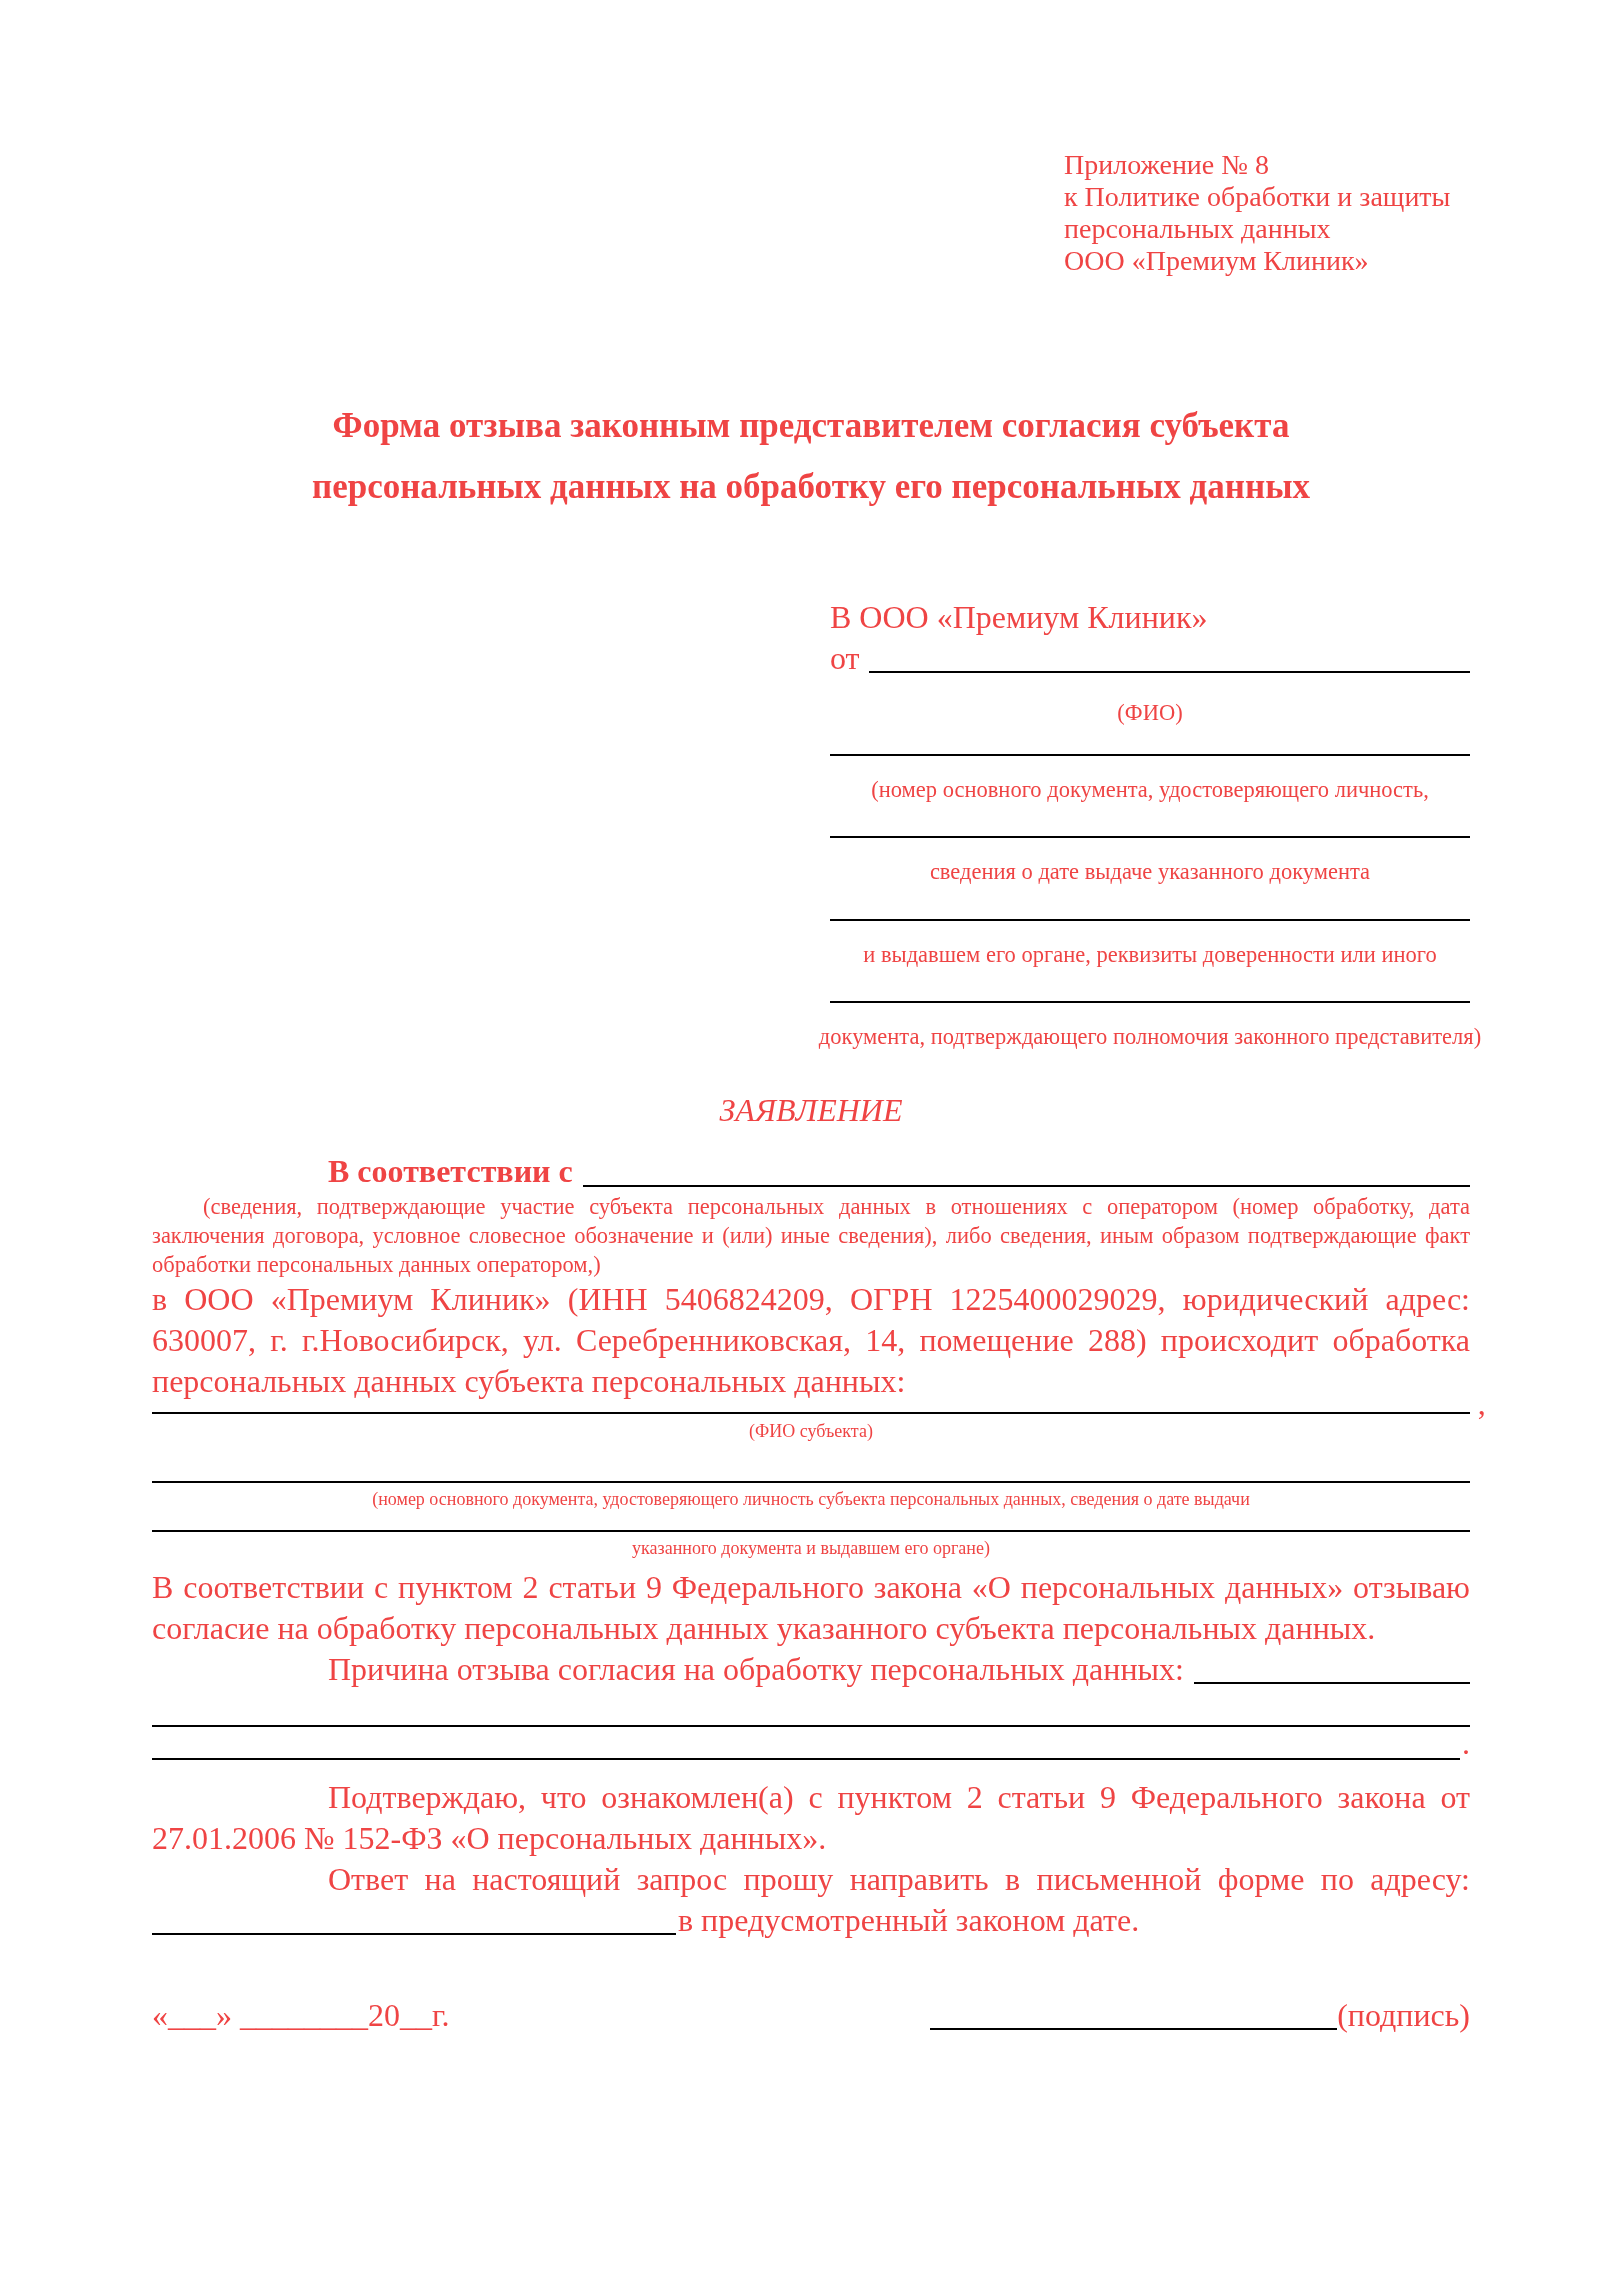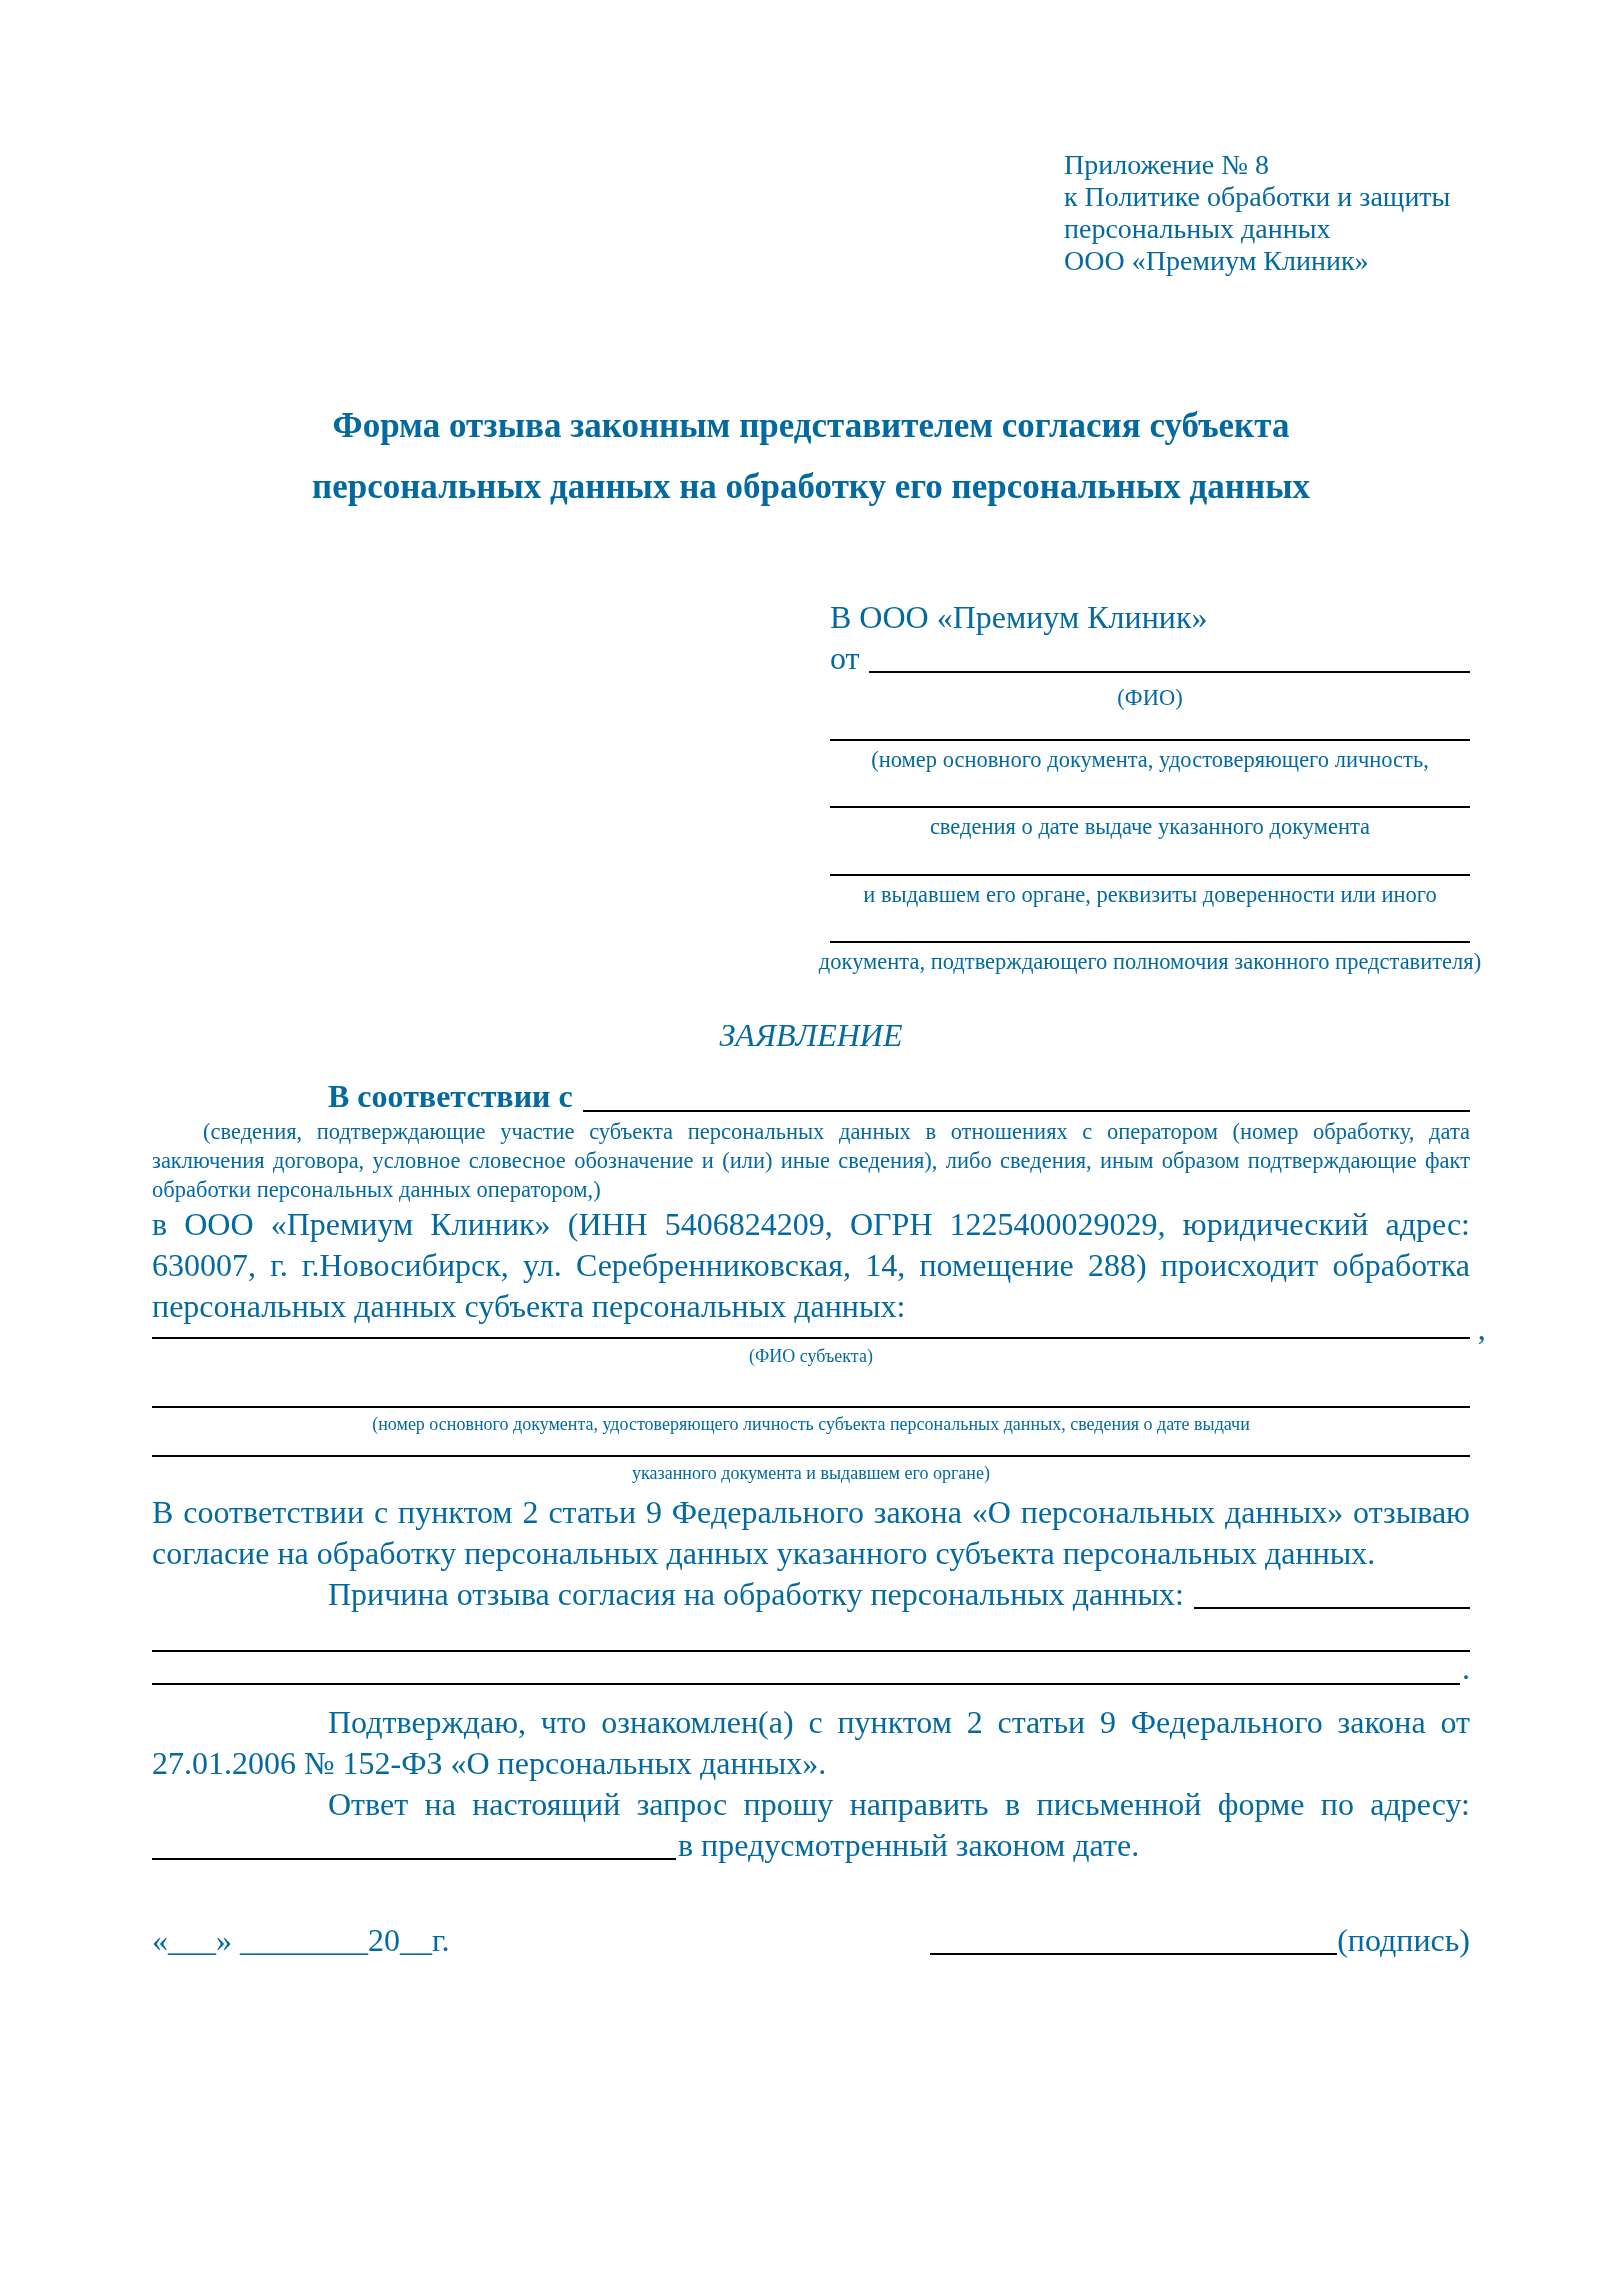--- a/index.html
+++ b/index.html
@@ -2,21 +2,21 @@
 <html lang="ru"><head>
 <meta charset="utf-8">
 <style>
   html,body { margin:0; padding:0; background:#888; }
   .page {
     position: relative;
     width: 1621px;
     height: 2293px;
     margin: 0 auto;
     background: #ffffff;
-    color: #0369a1;
+    color: #ef4444;
     font-family: "Liberation Serif", "DejaVu Serif", serif;
     font-size: 32px;
     line-height: 41px;
     box-sizing: border-box;
     padding: 0 151px 0 152px;
     overflow: hidden;
   }
   
   .appendix { margin-top: 149px; margin-left: 912px; font-size: 28px; line-height: 32px; }
   .appendix div { white-space: nowrap; }
@@ -29,21 +29,21 @@
     font-weight: bold;
     font-size: 35px;
     line-height: 61px;
   }
 
   
   .addressee { margin-top: 80px; margin-left: 678px; width: 640px; }
   .flexrow { display: flex; align-items: flex-end; }
   .fill { flex: 1 1 auto; border-bottom: 2.9px solid #000; margin: 0 0 5.9px 9.8px; }
   .addr-caption, .sm-caption { font-size: 22.5px; line-height: 27.4px; }
-  .addr-caption { display: flex; justify-content: center; margin-top: 5px; }
+  .addr-caption { display: flex; justify-content: center; margin-top: 20px; }
   .addr-caption span { white-space: nowrap; }
   .addr-line { height: 0; border-bottom: 2.9px solid #000; margin-top: 33px; }
   .addr-line.first { margin-top: 27.4px; }
 
   
   .zayavlenie { margin-top: 40px; text-align: center; font-style: italic; }
   .intro-row { margin-top: 20px; display: flex; align-items: flex-end; font-weight: bold; }
   .intro-row .lead { padding-left: 176px; white-space: nowrap; }
   .intro-caption-line { font-size: 22.5px; line-height: 29px; text-align: justify; text-align-last: justify; }
   .intro-caption-line.indent { text-indent: 51px; }

